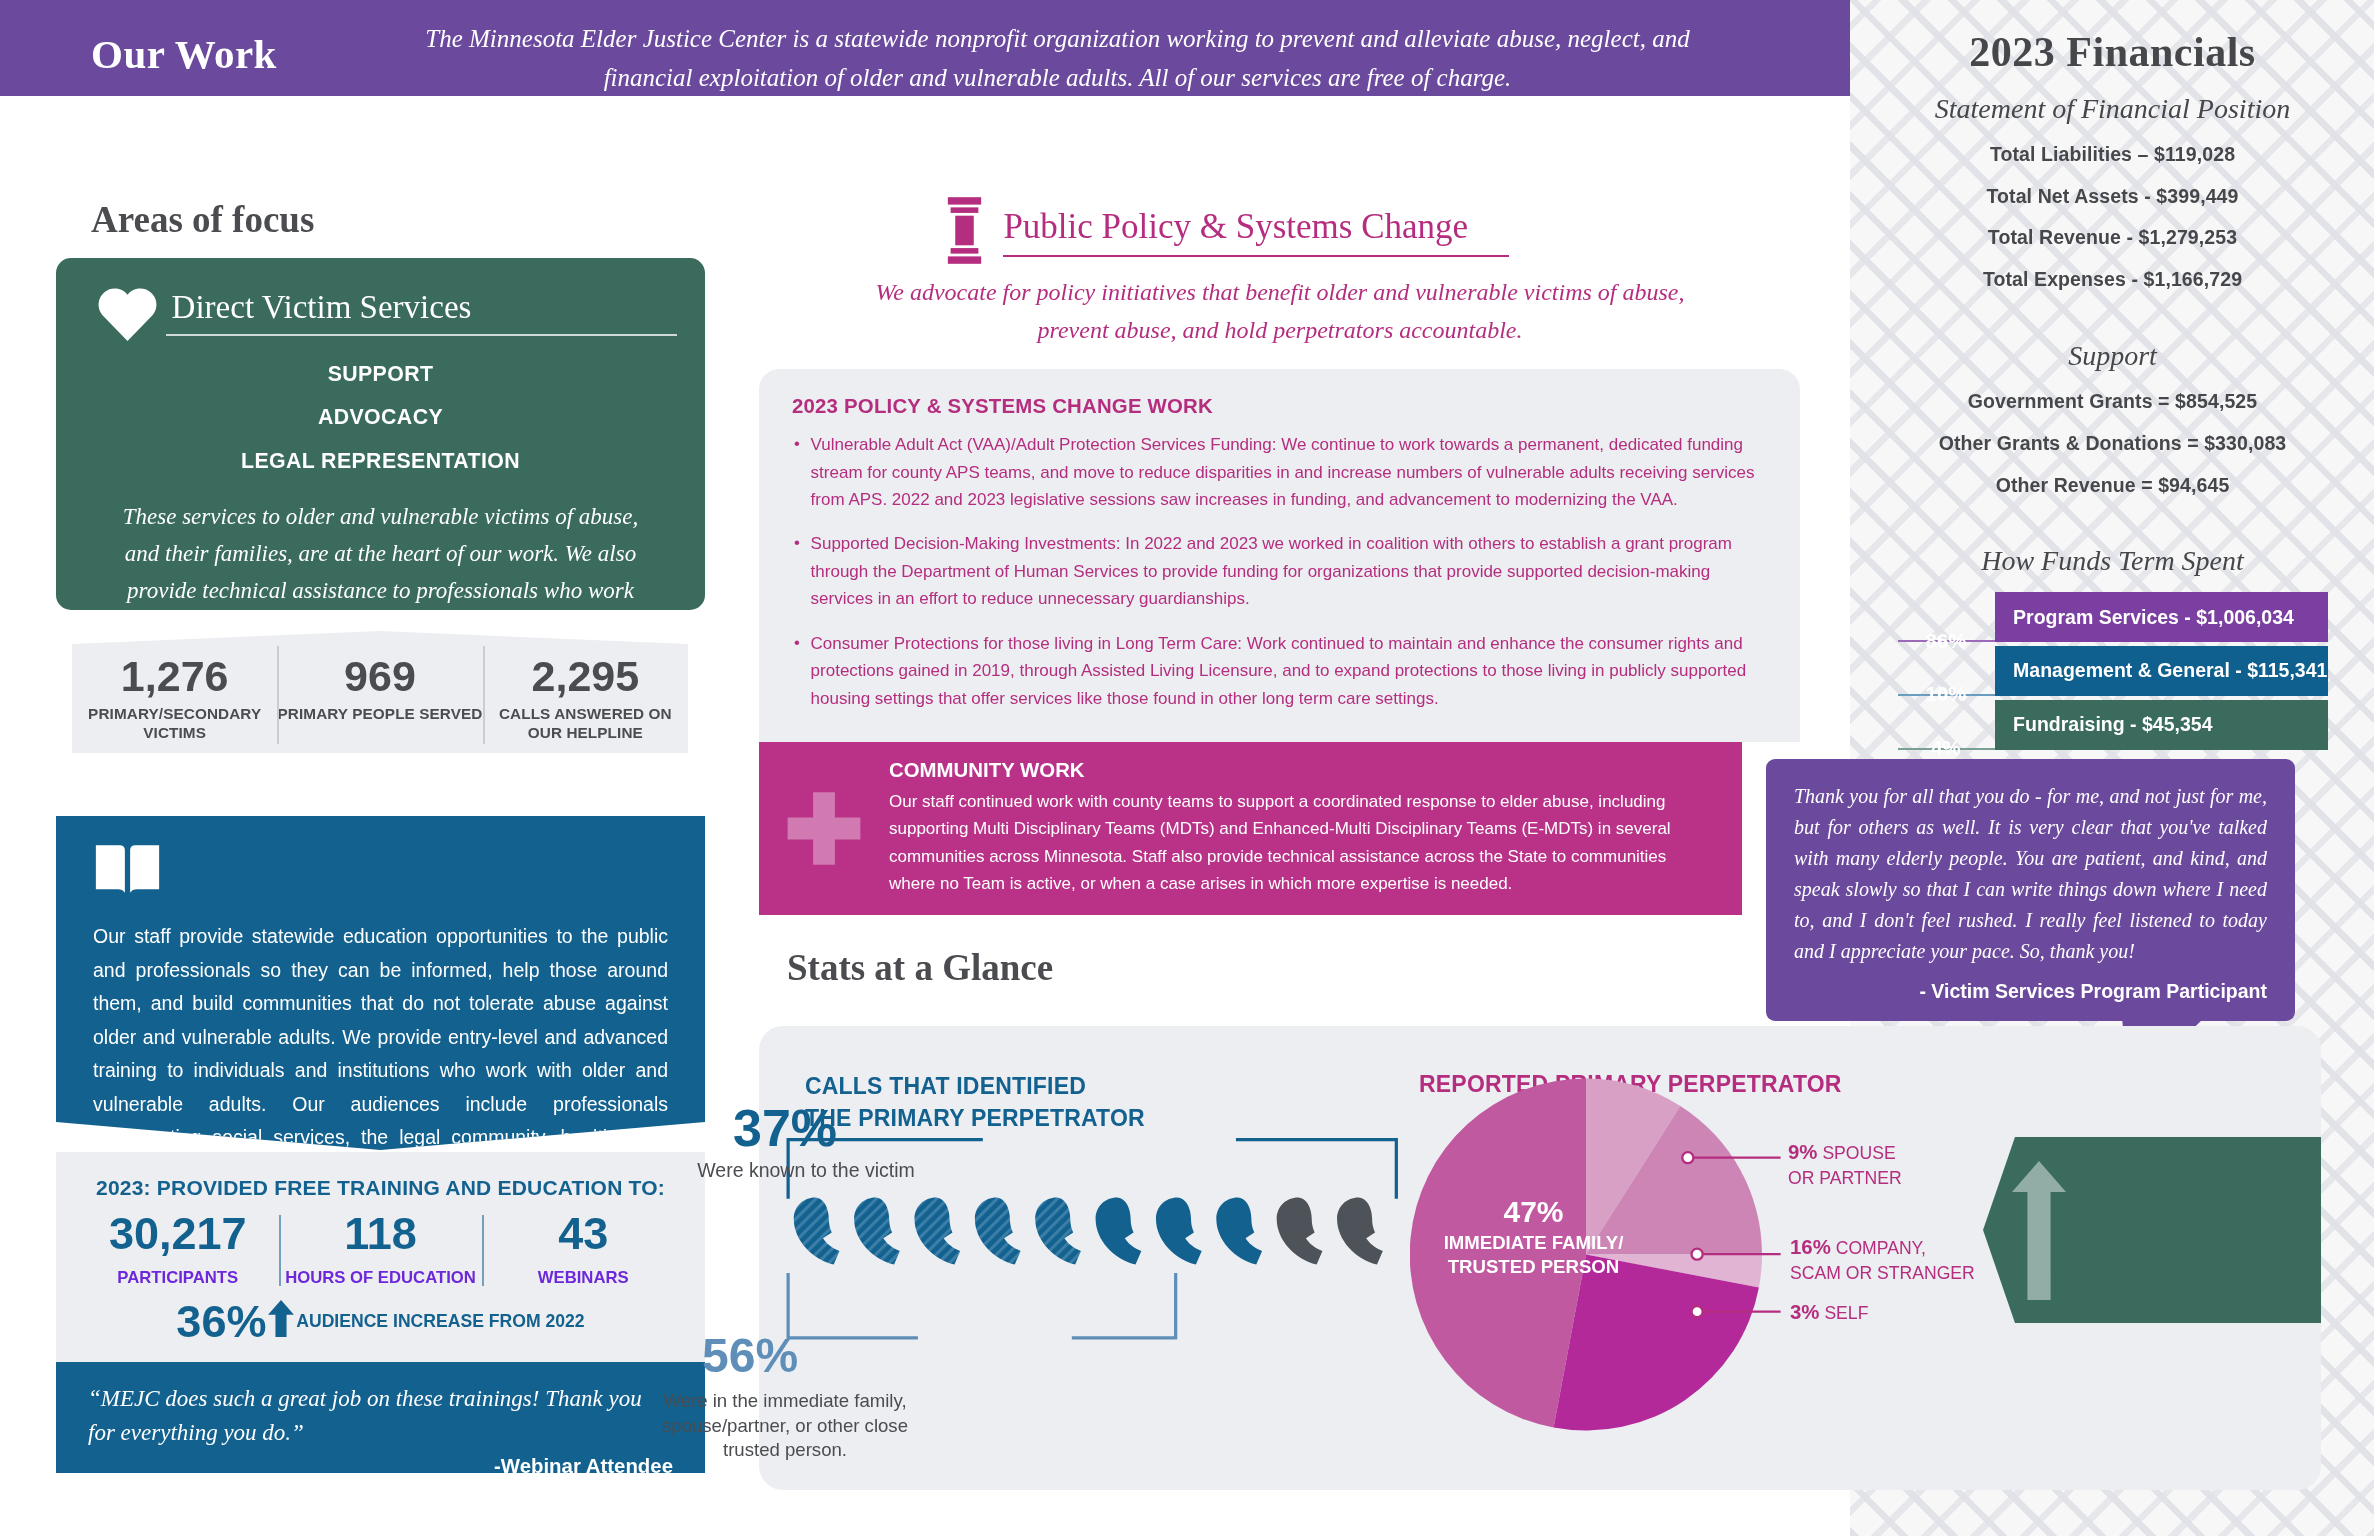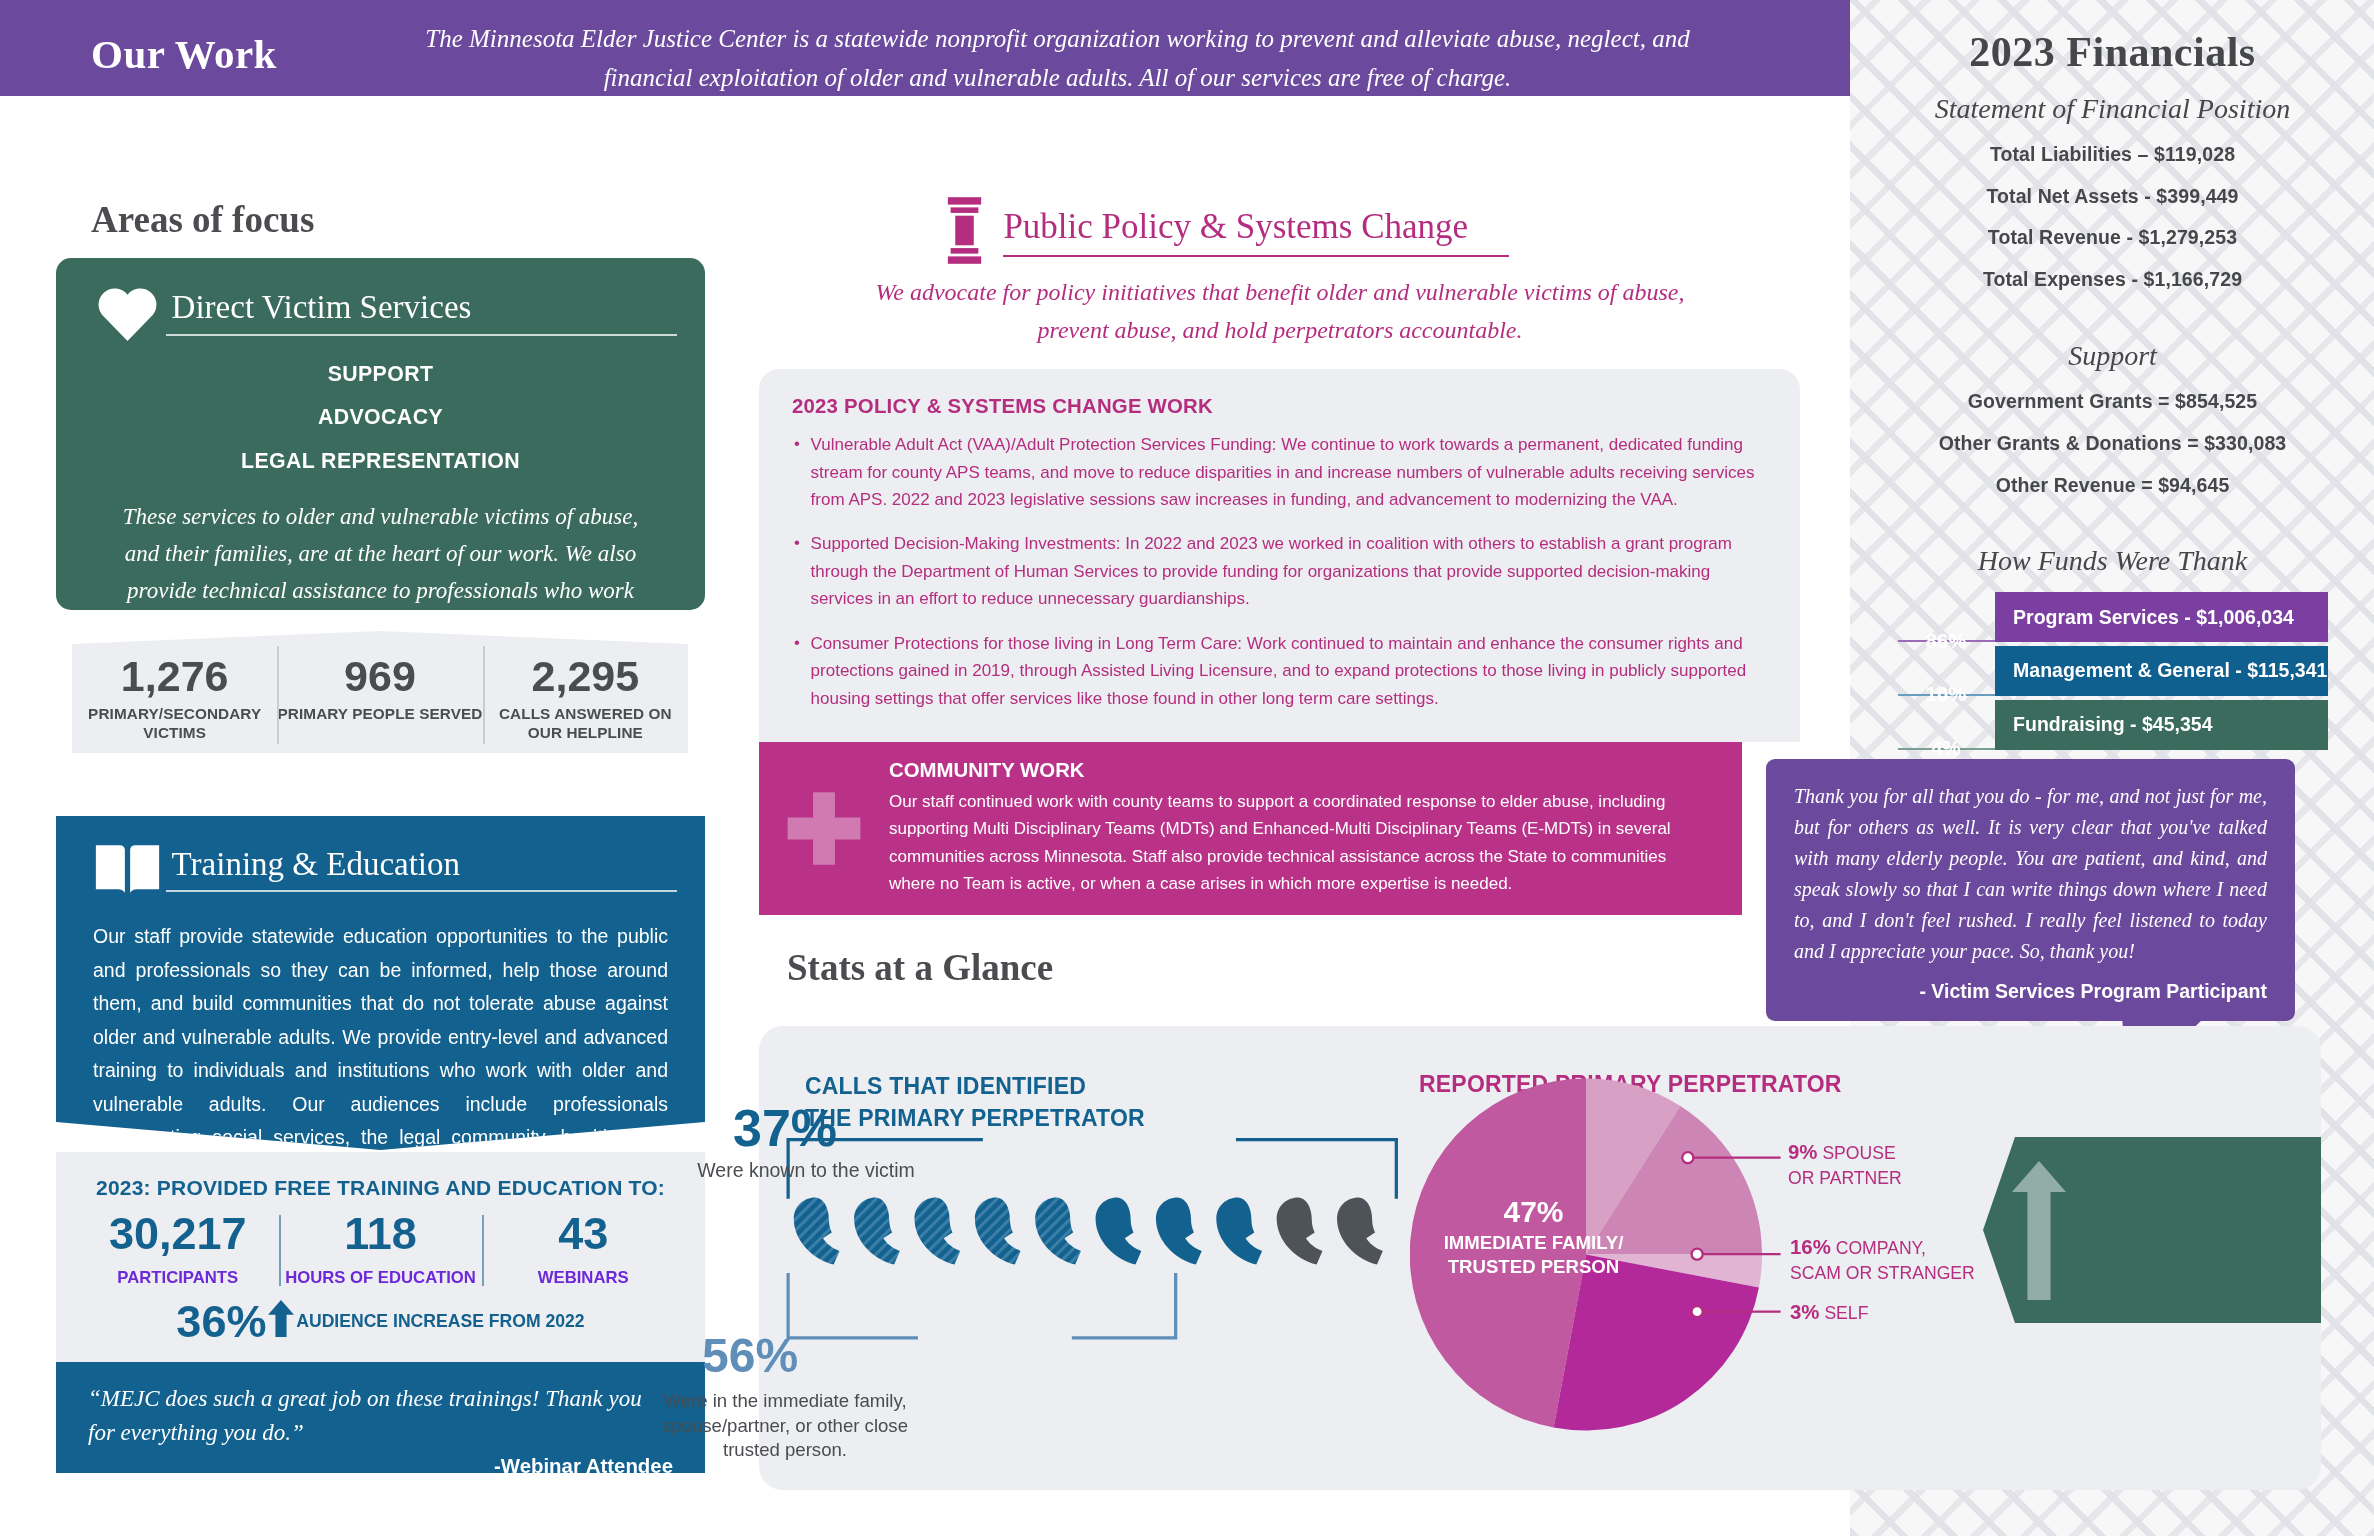--- a/index.html
+++ b/index.html
@@ -217,21 +217,21 @@
       <div class="fin-line">Total Liabilities – $119,028</div>
       <div class="fin-line">Total Net Assets - $399,449</div>
       <div class="fin-line">Total Revenue - $1,279,253</div>
       <div class="fin-line">Total Expenses - $1,166,729</div>
       <div class="fin-gap"></div>
       <div class="fin-sub">Support</div>
       <div class="fin-line">Government Grants = $854,525</div>
       <div class="fin-line">Other Grants &amp; Donations = $330,083</div>
       <div class="fin-line">Other Revenue = $94,645</div>
       <div class="fin-gap"></div>
-      <div class="fin-sub">How Funds Were Thank</div>
+      <div class="fin-sub">How Funds Term Spent</div>
       <div class="spend-table">
         <div class="spend-row">
           <div class="spend-pct" style="background:#9b6bba">86%</div>
           <div class="spend-lbl" style="background:#7a3fa0">Program Services - $1,006,034</div>
         </div>
         <div class="spend-row">
           <div class="spend-pct" style="background:#6a9ec0">10%</div>
           <div class="spend-lbl" style="background:#0f5f8f">Management &amp; General - $115,341</div>
         </div>
         <div class="spend-row">
@@ -281,24 +281,20 @@
       <div class="gs-lbl">CALLS ANSWERED ON OUR HELPLINE</div>
     </div>
   </div>
 
   <div id="blue-card">
     <div class="card-head">
       <div class="glyph">
         <svg width="69" height="58" viewBox="0 0 26 22">
           <path fill="#ffffff" d="M1 2h9c1.3 0 2 .7 2 1.8V20c-.6-.9-1.4-1.3-2.6-1.3H1zm24 0h-9c-1.3 0-2 .7-2 1.8V20c.6-.9 1.4-1.3 2.6-1.3H25z"></path>
         </svg>
-      </div>
-      <div class="htxt">
-        <div class="htitle">Training &amp; Education</div>
-        <div class="hrule"></div>
       </div>
     </div>
     <div class="body-txt">Our staff provide statewide education opportunities to the public and professionals so they can be informed, help those around them, and build communities that do not tolerate abuse against older and vulnerable adults. We provide entry-level and advanced training to individuals and institutions who work with older and vulnerable adults. Our audiences include professionals representing social services, the legal community, health care, financial institutions, and others.</div>
   </div>
 
   <div id="blue-stats">
     <div class="bs-title">2023: PROVIDED FREE TRAINING AND EDUCATION TO:</div>
     <div class="bs-row">
       <div class="bs-cell">
         <div class="bs-num">30,217</div>

